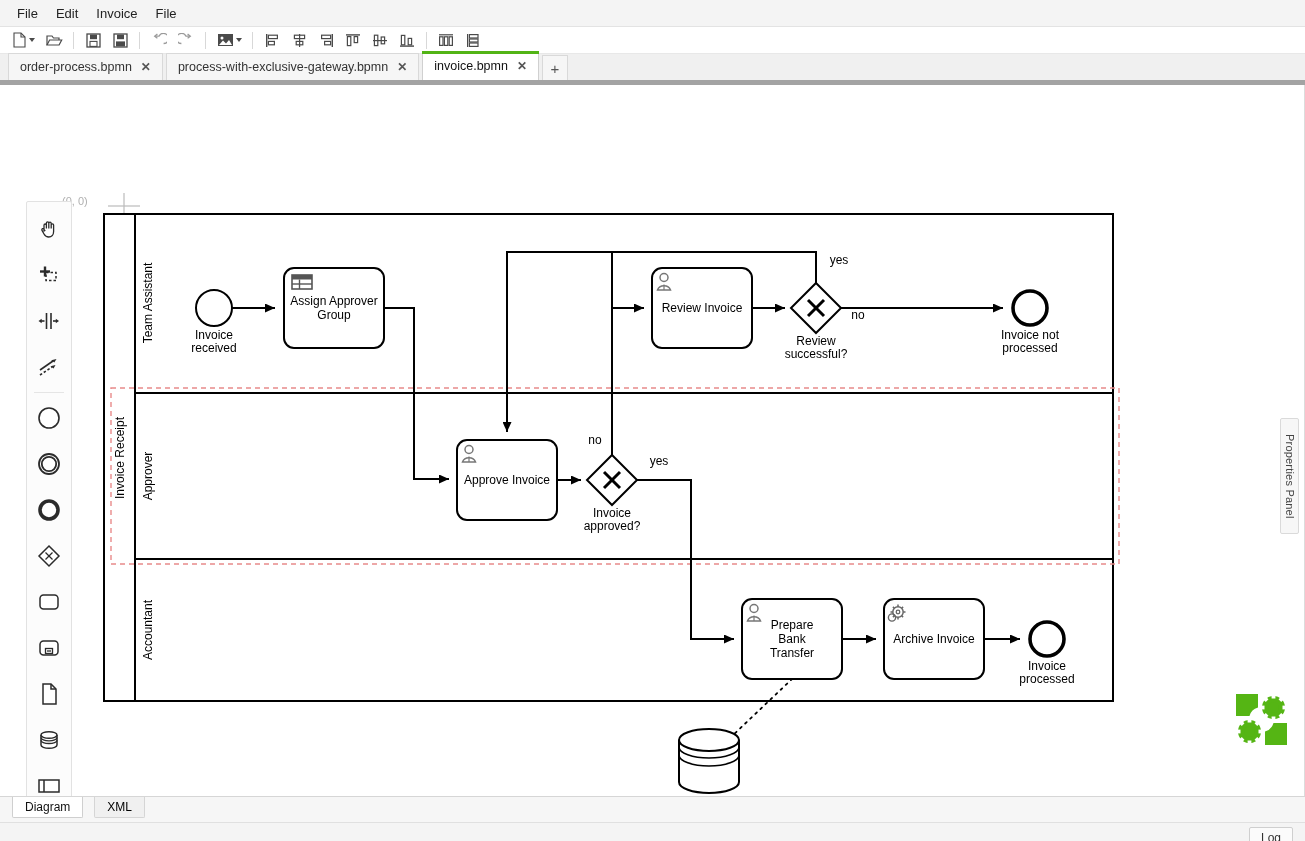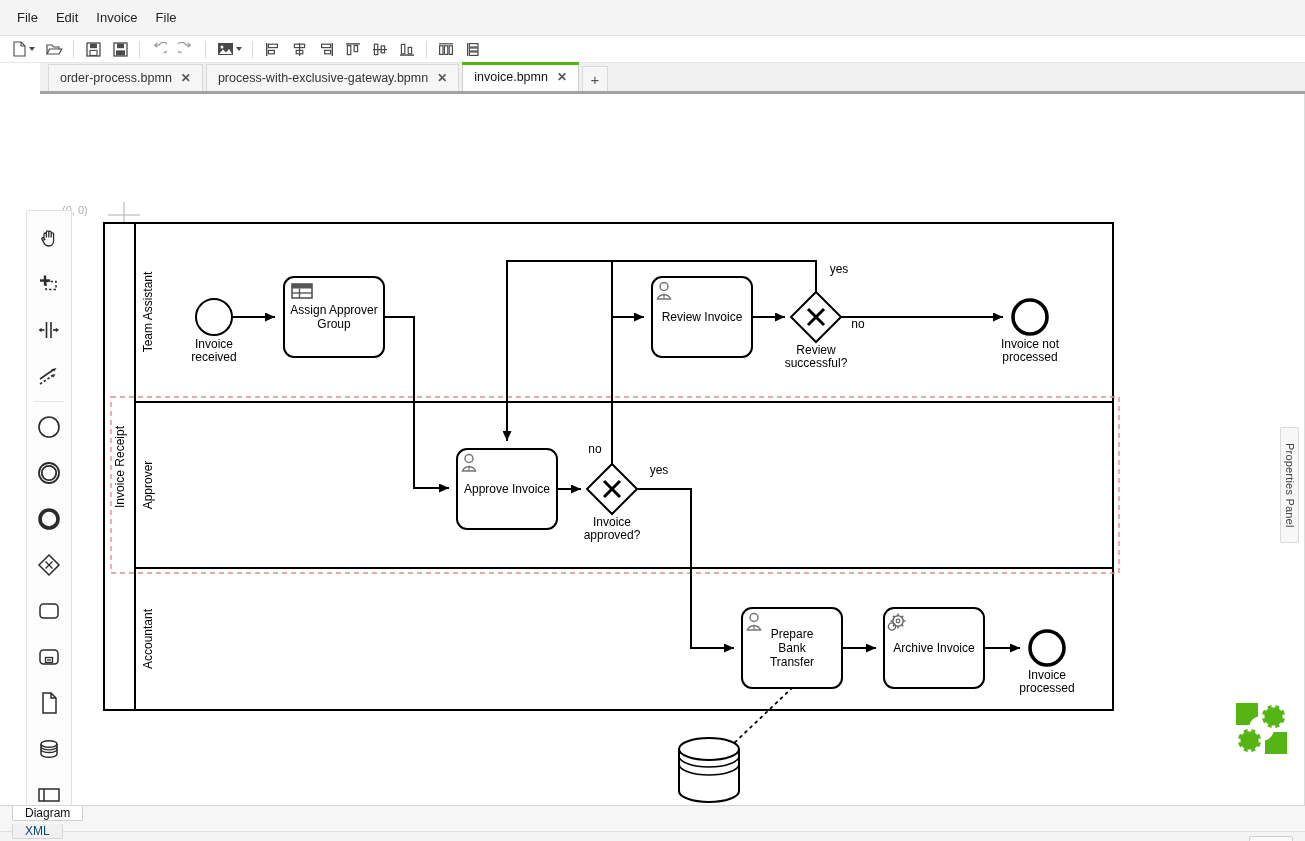--- a/index.html
+++ b/index.html
@@ -6,21 +6,21 @@
   html, body {
     margin: 0; padding: 0;
     width: 1305px; height: 841px;
     font-family: "Liberation Sans", sans-serif;
     background: #ffffff;
     overflow: hidden;
   }
 
   
   .menubar {
-    height: 36px;
+    height: 27px;
     background: #f4f4f4;
     border-bottom: 1px solid #e3e3e3;
     display: flex;
     align-items: center;
     padding-left: 8px;
     gap: 0px;
   }
   .menu-item {
     font-size: 13px;
     color: #222;
@@ -57,26 +57,25 @@
     border-left: 3.5px solid transparent;
     border-right: 3.5px solid transparent;
     border-top: 4px solid #4a4a4a;
     margin-left: 2px;
   }
 
   
   .tabbar {
     height: 31px;
     background: #f0f0f0;
-    border-bottom: 3px solid #a3a3a3;
+    border-bottom: 5px solid #a3a3a3;
     display: flex;
     align-items: flex-end;
     padding-left: 8px;
     gap: 3px;
-    margin-left: 40px;
   }
   .tab {
     height: 27px;
     background: #f6f6f6;
     border: 1px solid #d9d9d9;
     border-bottom: none;
     display: flex;
     align-items: center;
     padding: 0 11px;
     gap: 9px;
@@ -189,32 +188,31 @@
   }
 
   
   .statusbar {
     height: 26px;
     background: #f6f6f6;
     border-top: 1px solid #d6d6d6;
     display: flex;
     align-items: flex-start;
     padding-left: 12px;
-    gap: 3px;
+    gap: 11px;
     position: relative;
-    flex-direction: column;
   }
   .sbtab {
     height: 21px;
     padding: 0 12px;
     background: #f0f0f0;
     border: 1px solid #d5d5d5;
     border-top: none;
     font-size: 12px;
-    color: #0c4a6e;
+    color: #000000;
     display: flex; align-items: center;
     cursor: default;
     border-radius: 0 0 2px 2px;
   }
   .sbtab.active { background: #ffffff; border-color: #cfcfcf; color: #111; }
 
   .logbar {
     height: 30px;
     background: #f4f4f4;
     border-top: 1px solid #e0e0e0;

